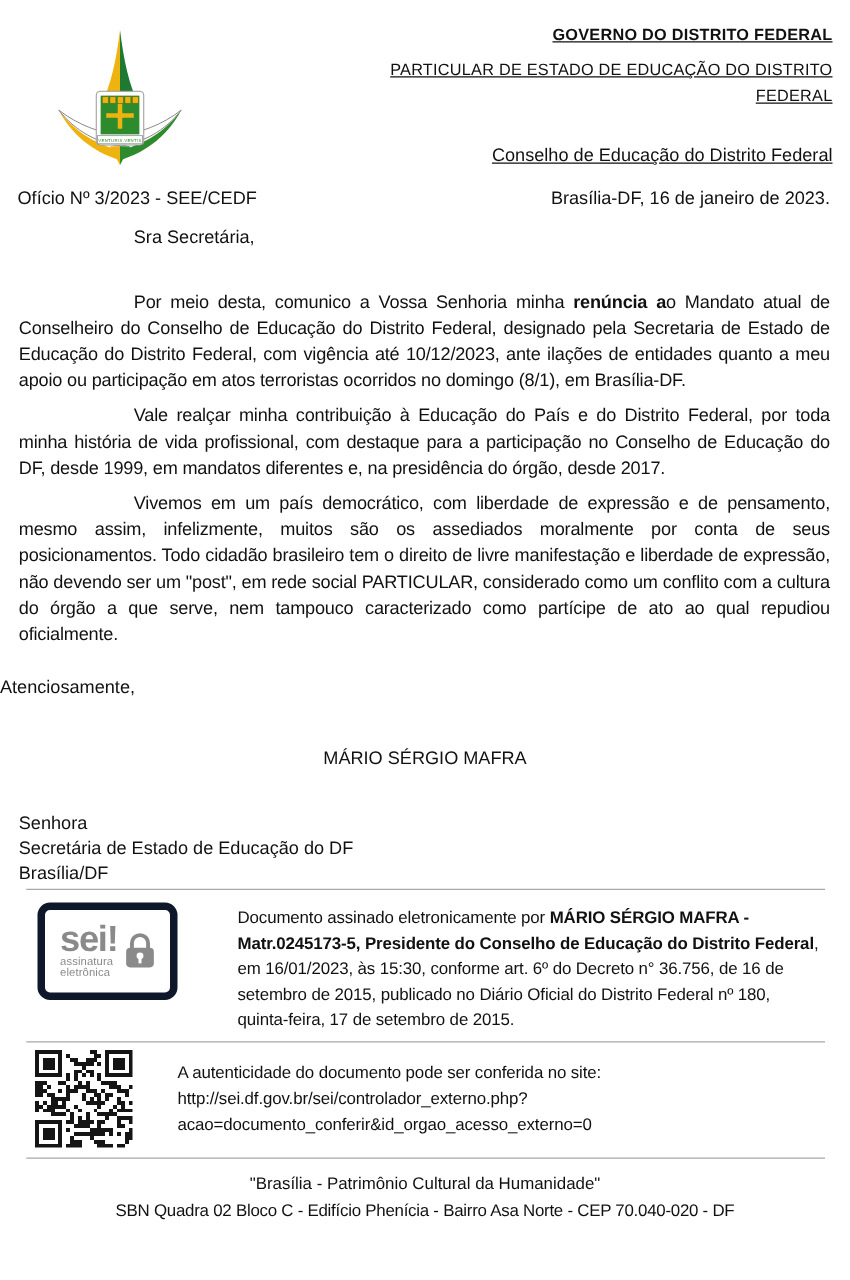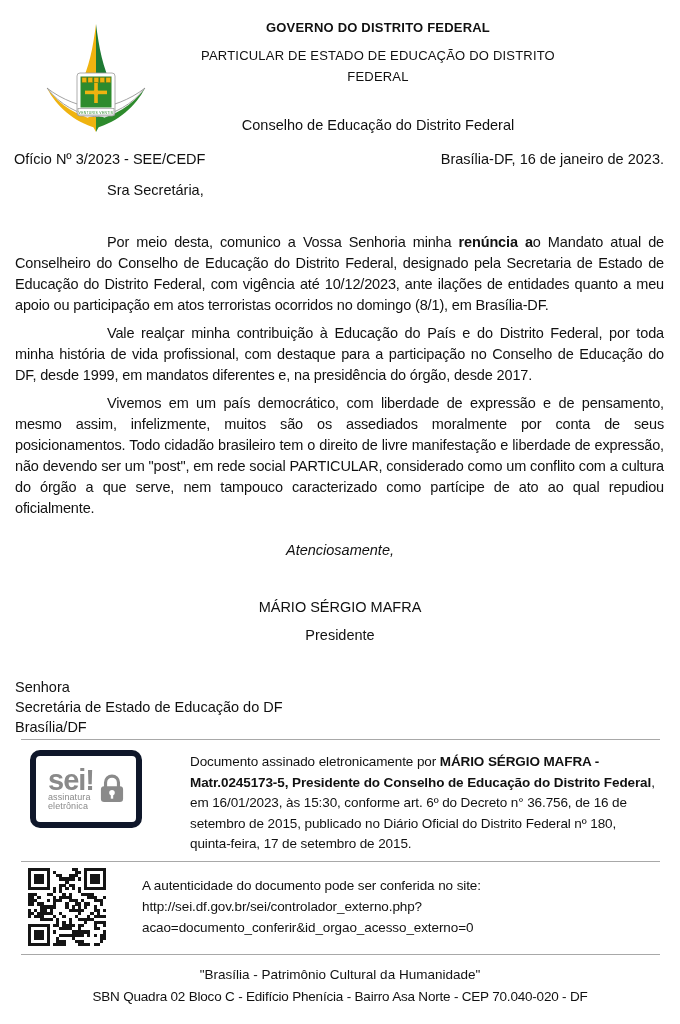--- a/index.html
+++ b/index.html
@@ -8,35 +8,35 @@
     width:680px;height:1024px;
     margin:0 auto;
     background:#fff;
     font-family:"Liberation Sans",sans-serif;
     color:#111;
     overflow:hidden;
   }
   
   .header{position:relative;padding-top:20px;}
   .logo{position:absolute;left:44px;top:22px;width:104px;height:112px;}
-  .header-text{margin-left:90px;width:576px;text-align:center;}
+  .header-text{margin-left:90px;width:576px;text-align:right;text-decoration:underline;}
   .gov-title{font-size:13px;font-weight:bold;letter-spacing:.2px;line-height:16px;}
   .secretariat{margin-top:9px;font-size:13px;line-height:21px;letter-spacing:.2px;}
   .council{margin-top:30px;font-size:14.5px;line-height:17px;}
   
   .ref-row{display:flex;justify-content:space-between;margin:16px 16px 0 14px;font-size:14.5px;line-height:19px;}
   .salutation{margin:11px 16px 0 15px;text-indent:92px;font-size:14.5px;line-height:20px;}
   
   .body-text{margin:32px 16px 0 15px;}
   .body-text p{
     margin:0 0 7px 0;
     font-size:14.5px;line-height:21px;letter-spacing:-0.15px;
     text-align:justify;text-indent:92px;
   }
-  .closing{margin-top:21px;text-align:center;font-size:14.5px;line-height:21px;font-style:italic;}
+  .closing{margin-top:21px;text-align:left;font-size:14.5px;line-height:21px;}
   .signer-name{margin-top:36px;text-align:center;font-size:14.5px;line-height:21px;}
   .signer-role{margin-top:7px;text-align:center;font-size:14.5px;line-height:21px;}
   
   .addressee{margin:31px 16px 0 15px;font-size:14.5px;}
   .addressee div{line-height:20px;}
   
   .rule{border:0;border-top:1px solid #a8a8a8;margin:0 20px 0 21px;}
   .rule-top{margin-top:2px;}
   .sig-row{display:flex;align-items:flex-start;padding:10px 22px 6px 30px;}
   .sei-stamp{
@@ -114,21 +114,20 @@
   <div class="salutation">Sra Secretária,</div>
 
   <div class="body-text">
     <p><span>Por meio desta, comunico a Vossa Senhoria minha </span><span class="b">renúncia a</span><span>o Mandato atual de Conselheiro do Conselho de Educação do Distrito Federal, designado pela Secretaria de Estado de Educação do Distrito Federal, com vigência até 10/12/2023, ante ilações de entidades quanto a meu apoio ou participação em atos terroristas ocorridos no domingo (8/1), em Brasília-DF.</span></p>
     <p><span>Vale realçar minha contribuição à Educação do País e do Distrito Federal, por toda minha história de vida profissional, com destaque para a participação no Conselho de Educação do DF, desde 1999, em mandatos diferentes e, na presidência do órgão, desde 2017.</span></p>
     <p><span>Vivemos em um país democrático, com liberdade de expressão e de pensamento, mesmo assim, infelizmente, muitos são os assediados moralmente por conta de seus posicionamentos. Todo cidadão brasileiro tem o direito de livre manifestação e liberdade de expressão, não devendo ser um "post", em rede social PARTICULAR, considerado como um conflito com a cultura do órgão a que serve, nem tampouco caracterizado como partícipe de ato ao qual repudiou oficialmente.</span></p>
   </div>
 
   <div class="closing">Atenciosamente,</div>
   <div class="signer-name">MÁRIO SÉRGIO MAFRA</div>
-  <div class="signer-role">Presidente</div>
 
   <div class="addressee">
     <div>Senhora</div>
     <div>Secretária de Estado de Educação do DF</div>
     <div>Brasília/DF</div>
   </div>
 
   <hr class="rule rule-top">
   <div class="sig-row">
     <div class="sei-stamp">

